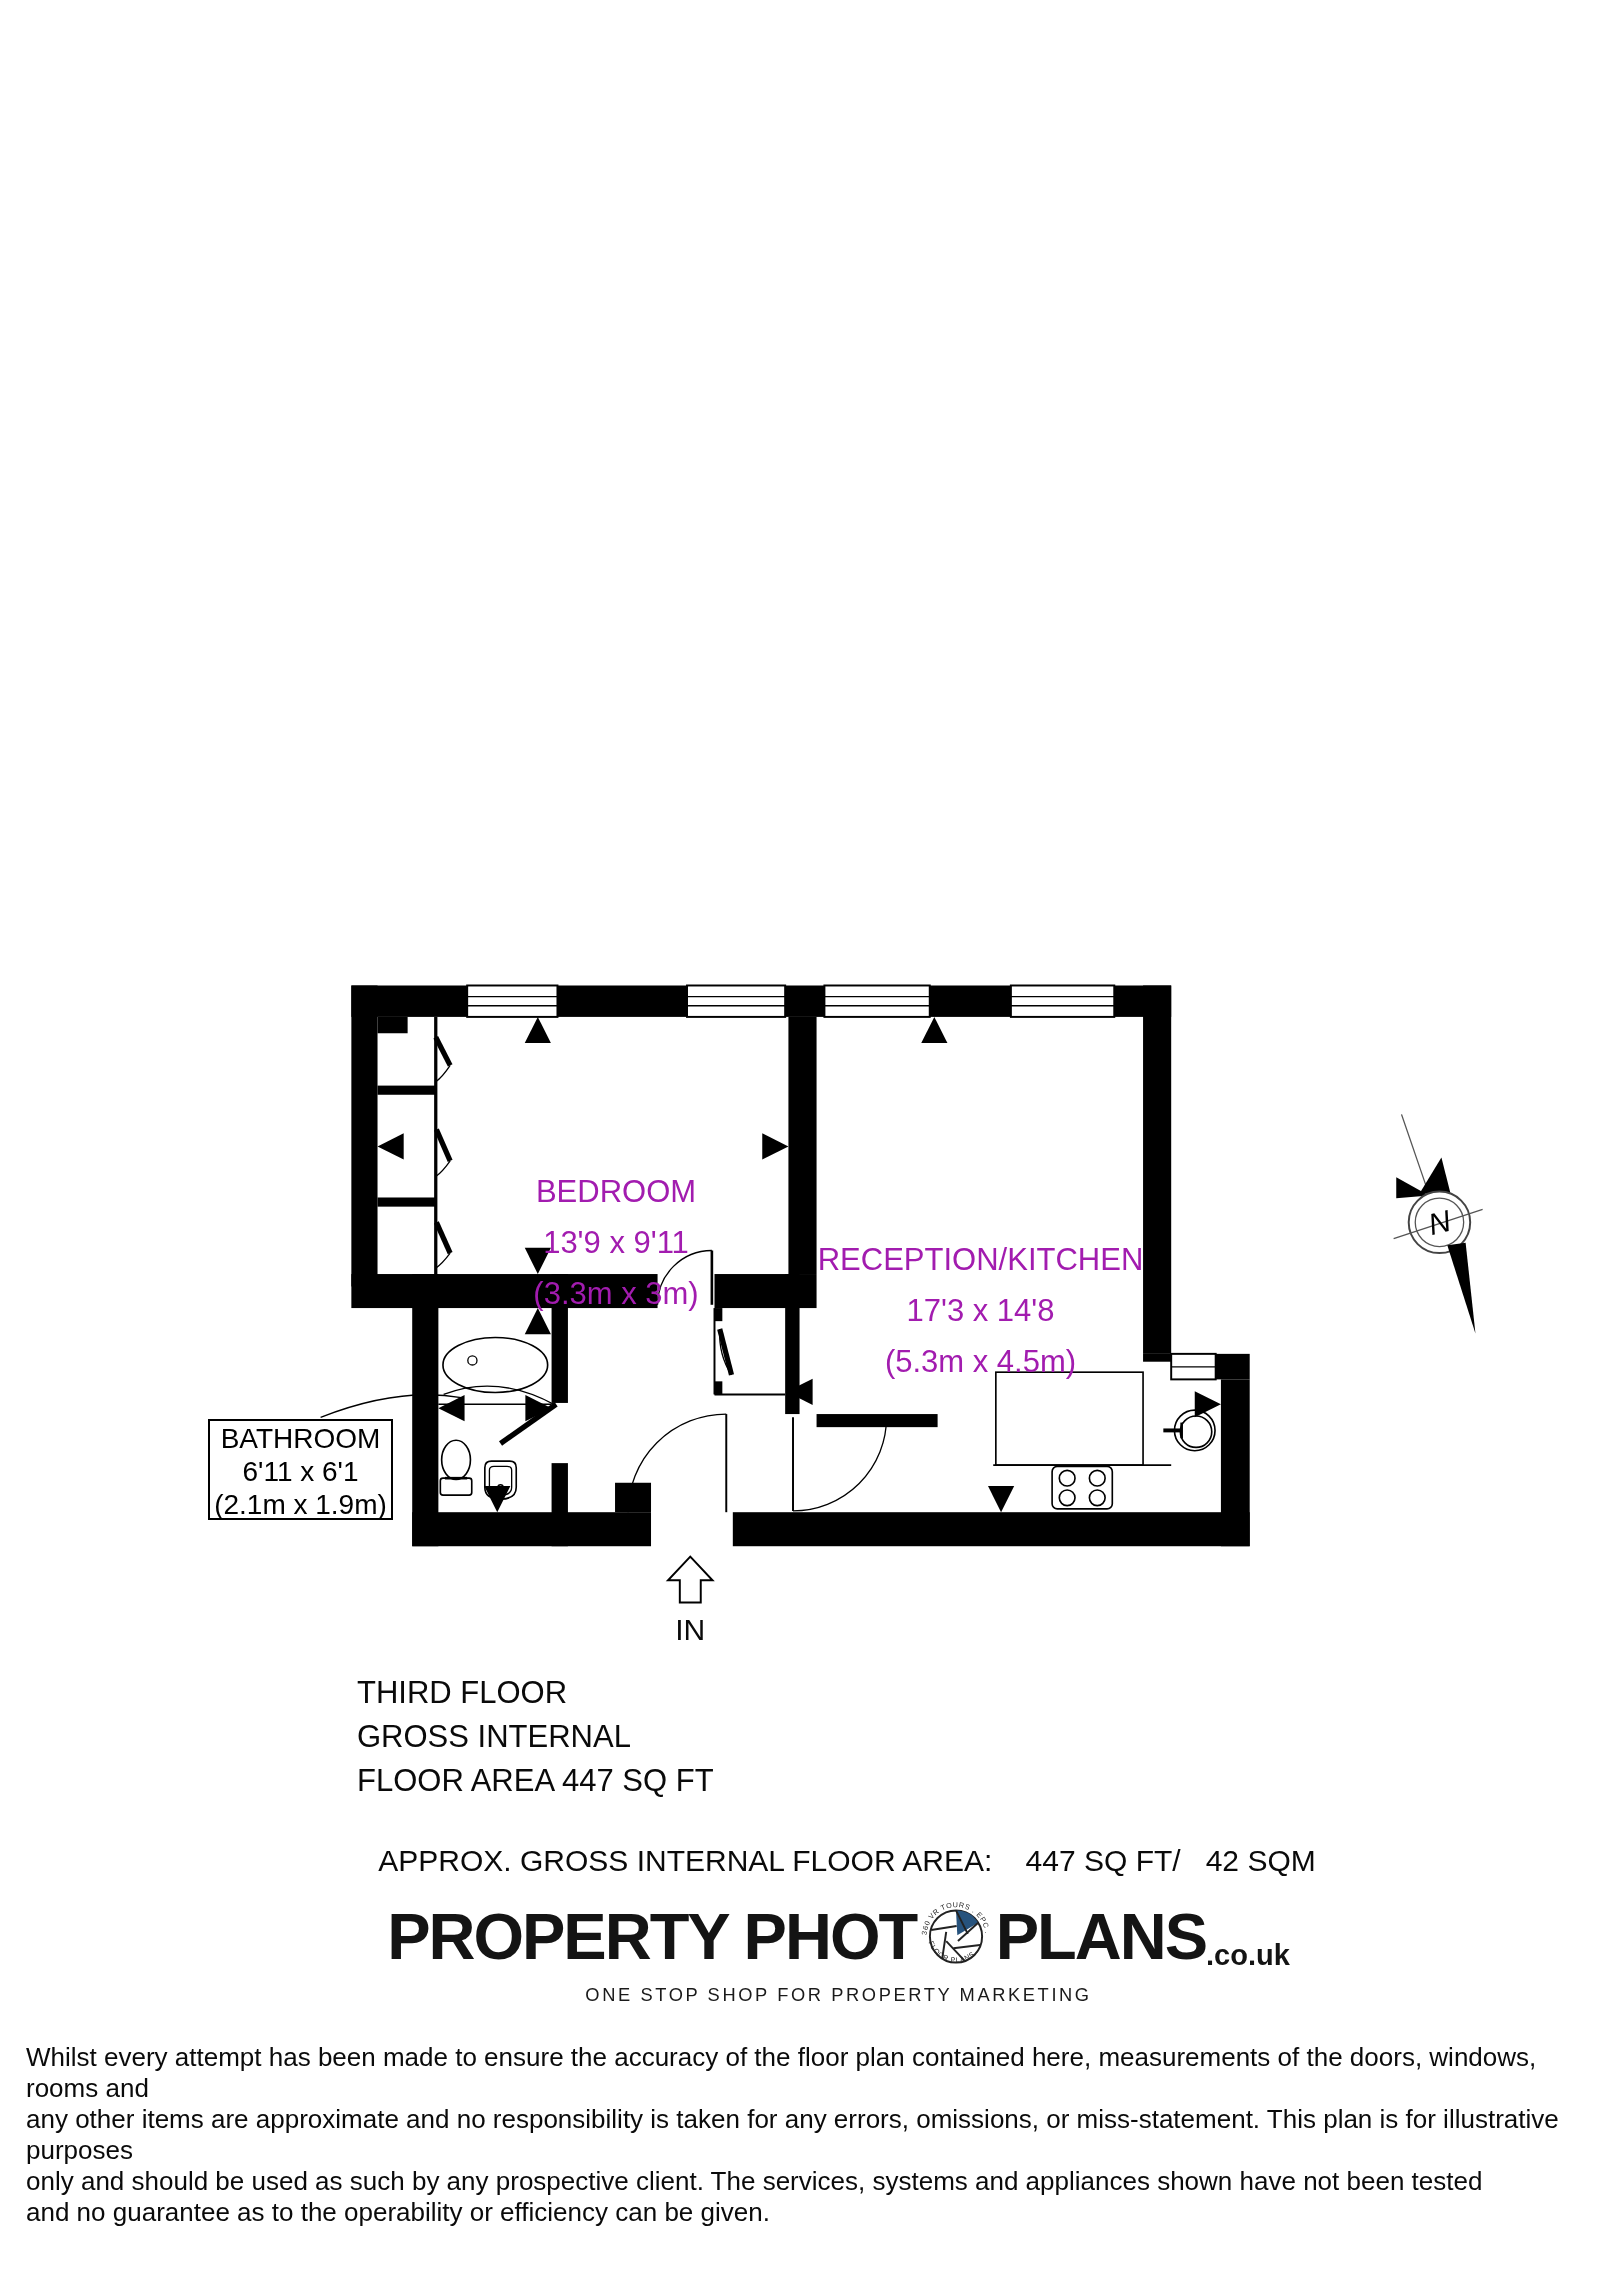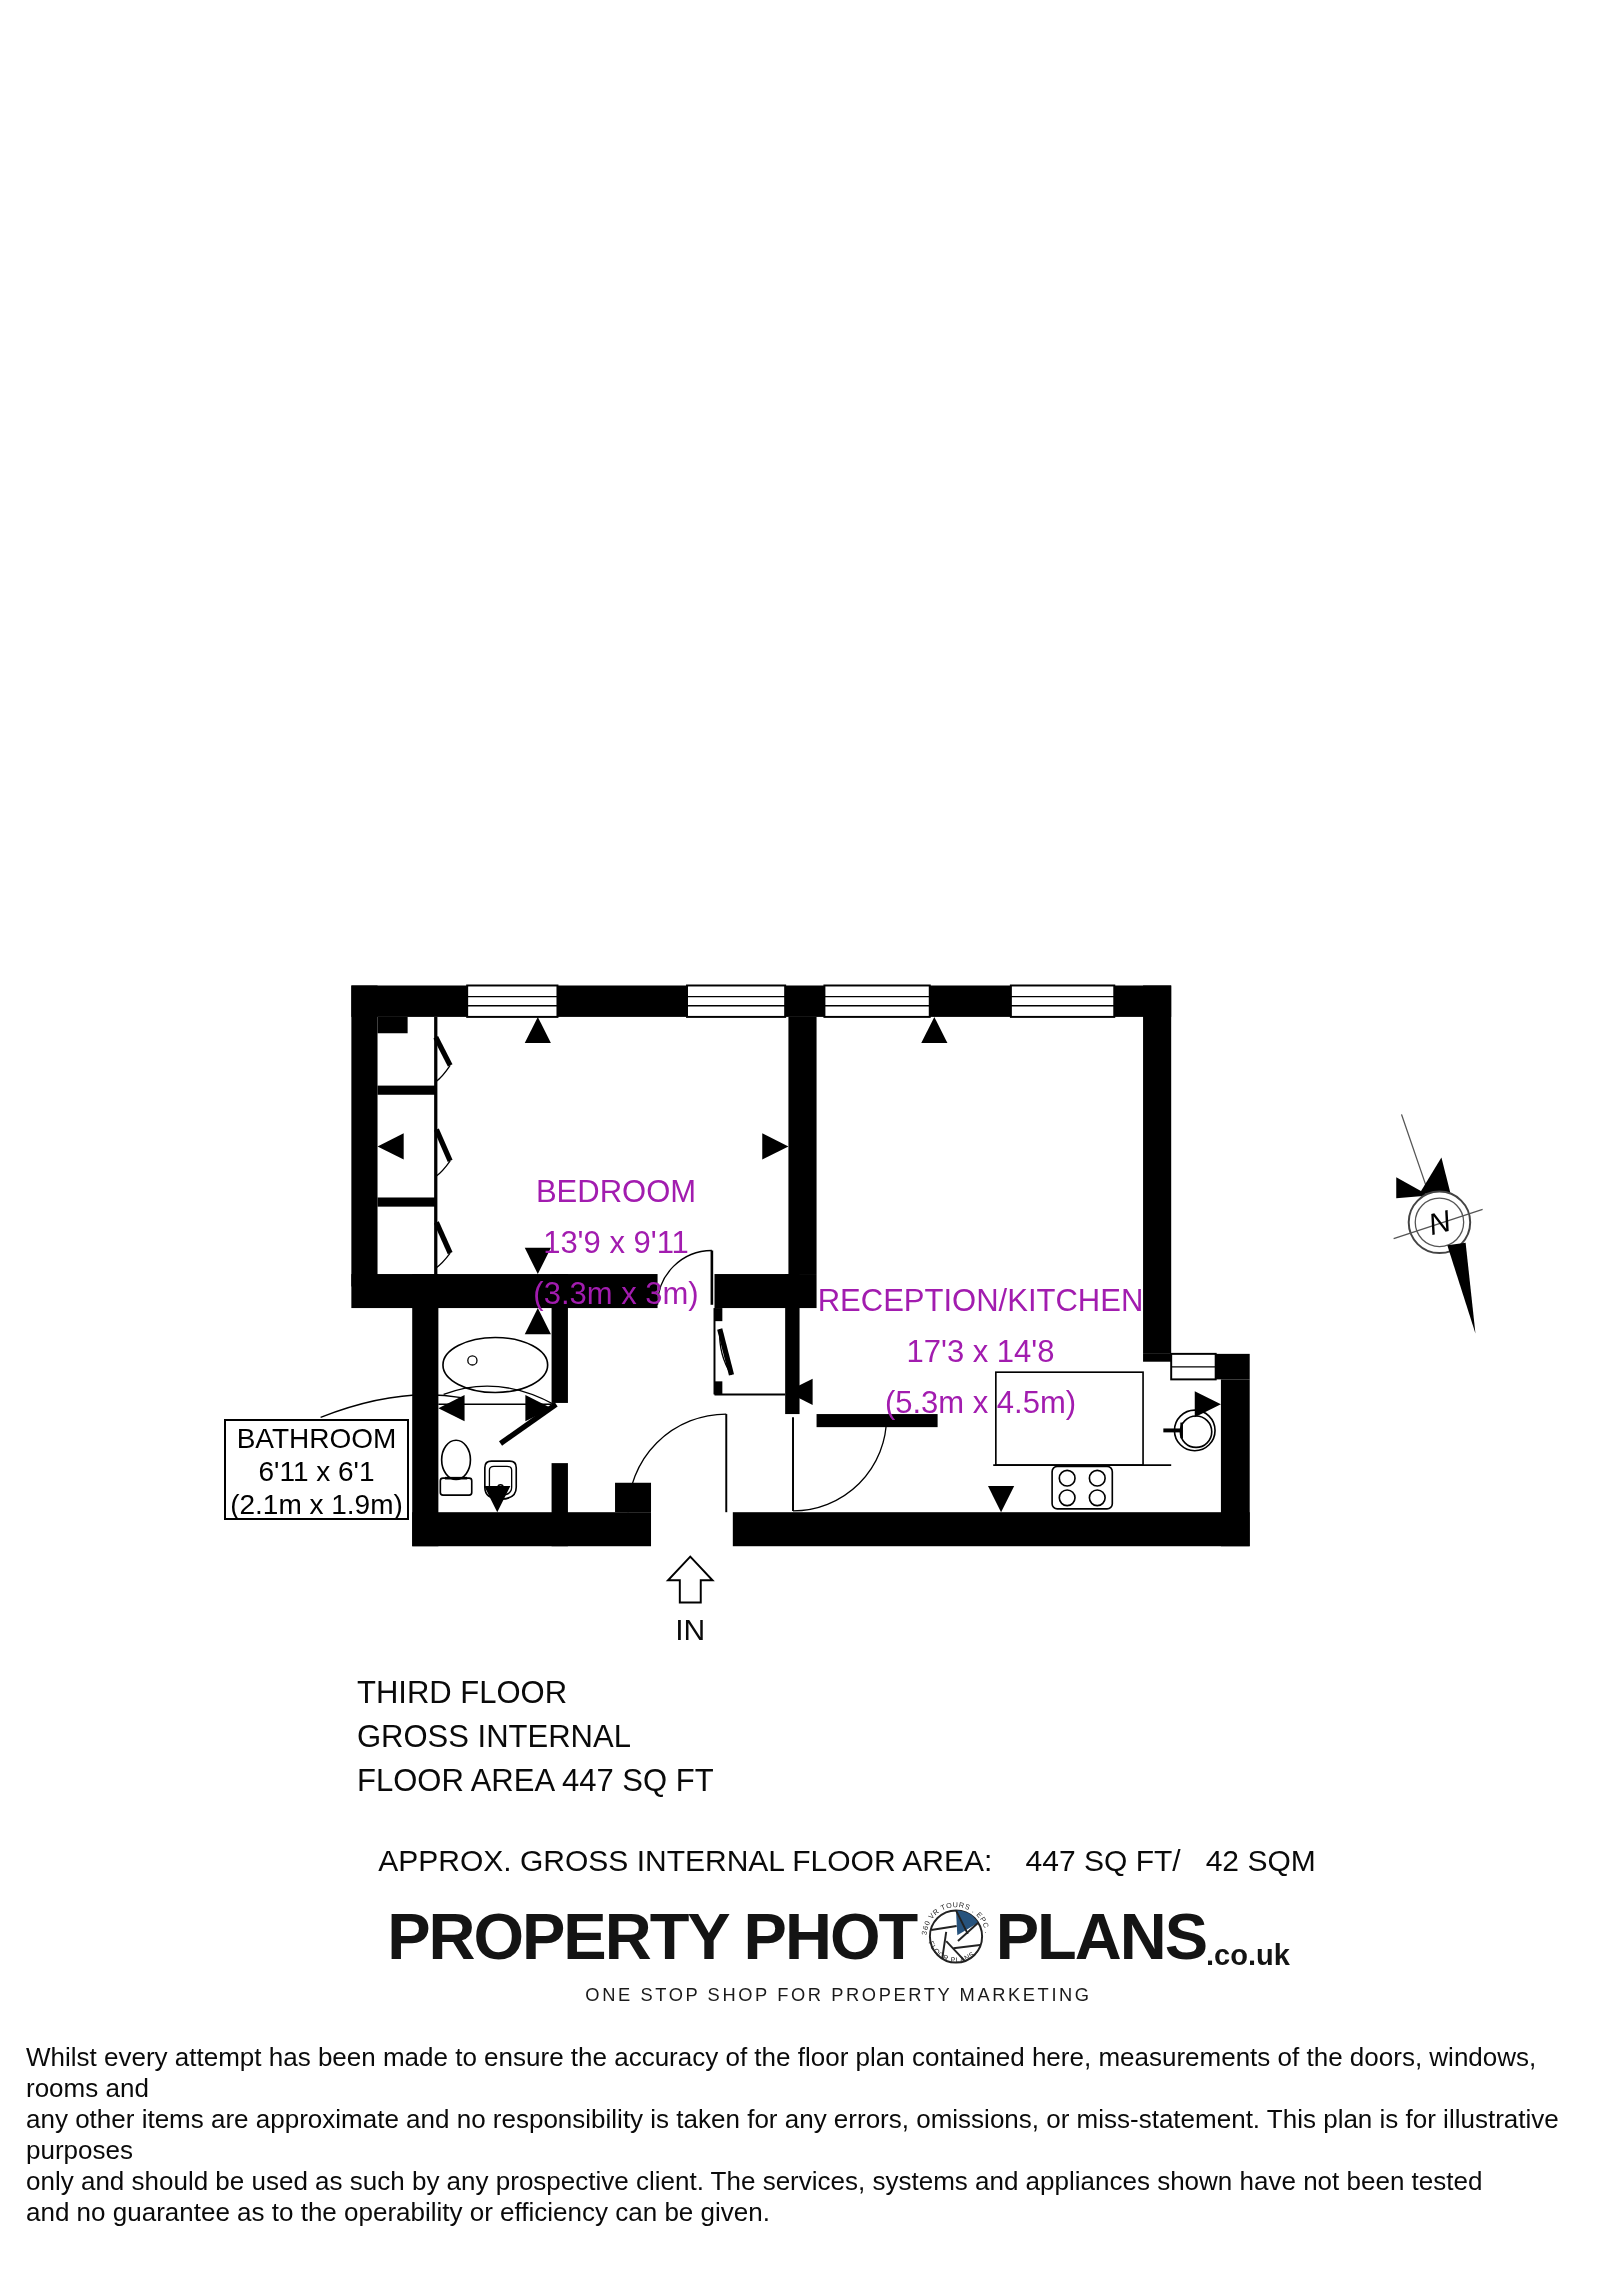--- a/index.html
+++ b/index.html
@@ -2,21 +2,21 @@
 <html style="font-size:10.5px"><head>
 <meta charset="utf-8">
 <style>
   html,body{margin:0;padding:0;background:#fff;}
   .page{position:relative;width:1622px;height:2295px;background:#fff;overflow:hidden;
         font-family:"Liberation Sans",sans-serif;color:#000;}
   svg text{font-family:"Liberation Sans",sans-serif;}
   .abs{position:absolute;}
   .room-label{position:absolute;text-align:center;font-size:31px;line-height:51px;color:#a21caf;}
   .room-label .rname{white-space:nowrap;}
-  .bath-box{position:absolute;left:224px;top:1419px;width:185px;height:101px;border:2px solid #000;
+  .bath-box{position:absolute;left:208px;top:1419px;width:185px;height:101px;border:2px solid #000;
             text-align:center;font-size:28px;line-height:33px;padding-top:1.3px;box-sizing:border-box;}
   .floor-summary{position:absolute;left:357px;top:1671px;font-size:31px;line-height:44px;color:#0a0a0a;}
   .area-line{position:absolute;left:0;top:1844px;width:1622px;text-align:center;font-size:30px;
              white-space:pre;transform:translateX(36px);color:#0a0a0a;}
   .logo-wrap{position:absolute;left:0;top:1896px;width:1622px;display:flex;flex-direction:column;
              align-items:center;transform:translateX(27.5px);}
   .logo-row{display:flex;align-items:center;}
   .logo-main{font-size:65px;font-weight:bold;letter-spacing:-2px;color:#141414;white-space:pre;
              line-height:72px;}
   .logo-suffix{font-size:29px;font-weight:bold;color:#141414;align-self:flex-end;padding-bottom:5.2px;margin-top:43px;}
@@ -188,21 +188,21 @@
       <polygon points="2212,402 2240,398 2255,537" fill="#000"></polygon>
     </g>
   </svg>
 
   <div class="room-label" style="left:485px;top:1166px;width:262px;">
     <div class="rname">BEDROOM</div>
     <div>13'9 x 9'11</div>
     <div>(3.3m x 3m)</div>
   </div>
 
-  <div class="room-label" style="left:817px;top:1275px;width:327px;">
+  <div class="room-label" style="left:817px;top:1234px;width:327px;">
     <div class="rname">RECEPTION/KITCHEN</div>
     <div>17'3 x 14'8</div>
     <div>(5.3m x 4.5m)</div>
   </div>
 
   <div class="bath-box">
     <div>BATHROOM</div>
     <div>6'11 x 6'1</div>
     <div>(2.1m x 1.9m)</div>
   </div>

